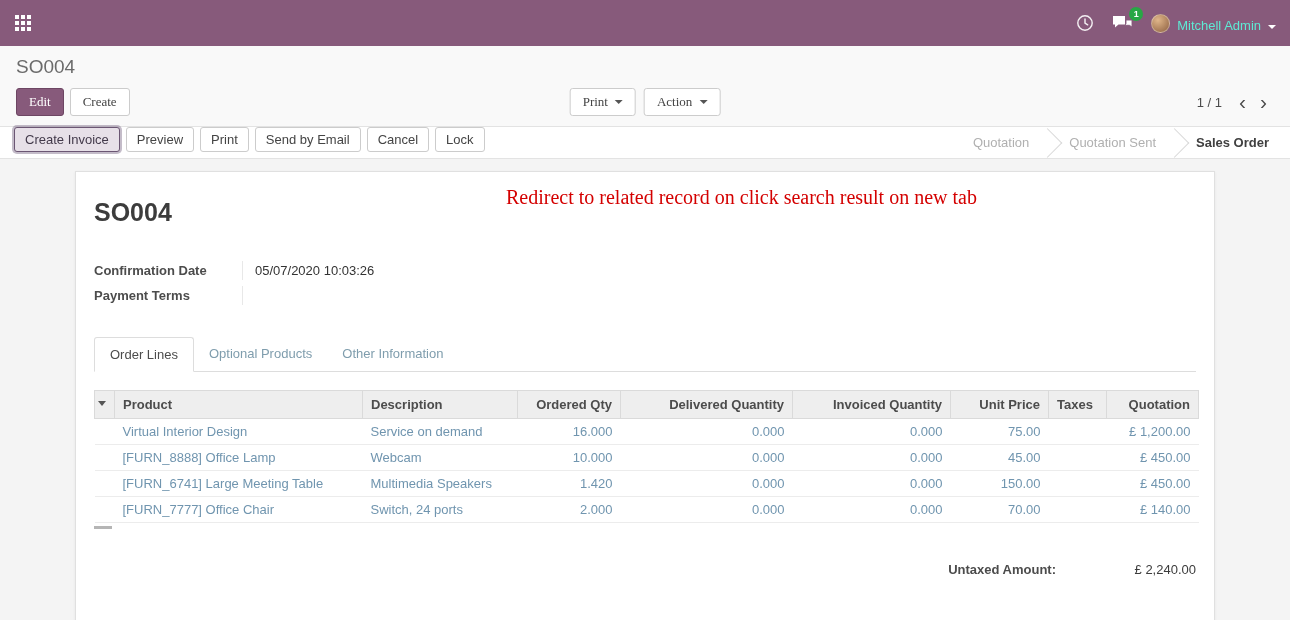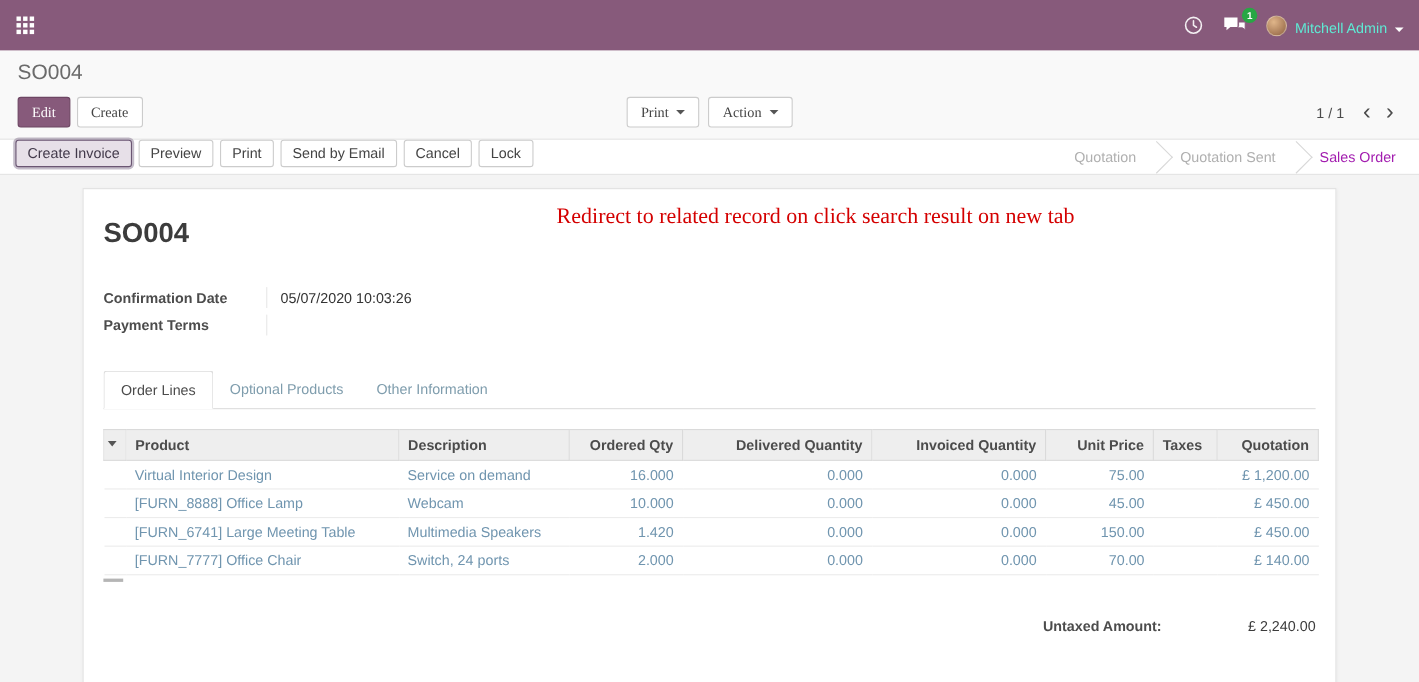--- a/index.html
+++ b/index.html
@@ -35,21 +35,21 @@
   .pager-btn{background:none;border:none;font-size:21px;color:#4c4c4c;cursor:pointer;padding:0 7px;line-height:14px;font-family:inherit}
   .btn-caret{width:0;height:0;border:4px solid transparent;border-top-color:#555;margin-top:4px}
 
   
   .statusbar{height:33px;background:#fff;border-top:1px solid #e3e3e3;border-bottom:1px solid #e3e3e3;display:flex;align-items:flex-start;justify-content:space-between;padding-left:14px}
   .sb-left{display:flex;gap:6px;align-items:center}
   .sb-btn{background:#fff;border:1px solid #ccc;border-radius:3px;padding:4px 10px;font-size:13px;color:#444;cursor:pointer;font-family:inherit;line-height:15px}
   .sb-btn.highlight{background:#e7e0e8;border:1px solid #6b5673;box-shadow:0 0 0 2px rgba(124,106,136,.45);color:#42394a}
   .sb-states{display:flex;align-items:center;height:100%;padding-right:8px}
   .sb-state{padding:0 13px;color:#b0b0b0;font-size:13px;display:flex;align-items:center;height:100%;cursor:pointer;white-space:nowrap}
-  .sb-state.active{color:#a21caf;font-weight:400}
+  .sb-state.active{color:#404040;font-weight:700}
   .sb-sep{width:14px;height:100%;position:relative}
   .sb-sep::before{content:"";position:absolute;top:50%;left:-5px;width:20px;height:20px;border-top:1px solid #d8d8d8;border-right:1px solid #d8d8d8;transform:translateY(-50%) rotate(45deg)}
 
   
   .content{padding:12px 0 0}
   .sheet{width:1140px;margin:0 auto;background:#fff;border:1px solid #e0e0e0;box-shadow:0 1px 3px rgba(0,0,0,.06);padding:26px 18px;min-height:480px;position:relative}
   .sheet-title{font-size:25px;font-weight:700;color:#3c3c3c}
   .annotation{position:absolute;left:430px;top:14px;font-family:"Liberation Serif",serif;font-size:20px;color:#d40000;white-space:nowrap}
   .fields{display:flex;margin-top:34px}
   .fcol{width:50%}

